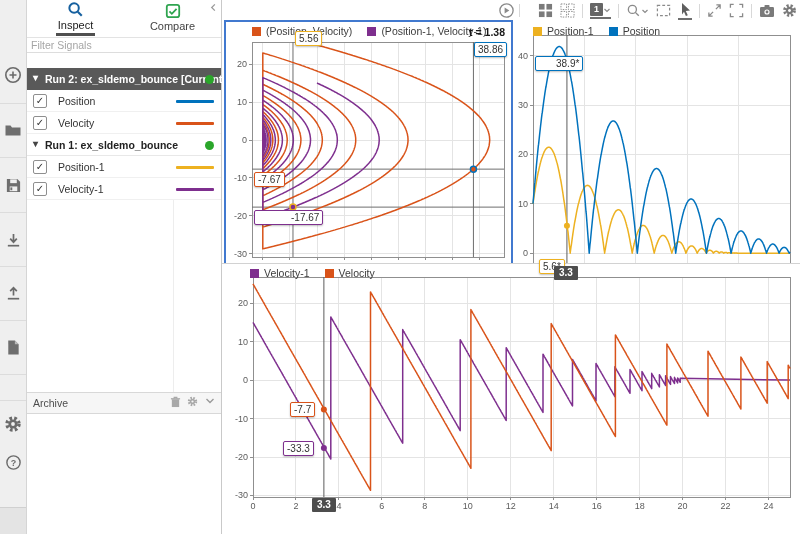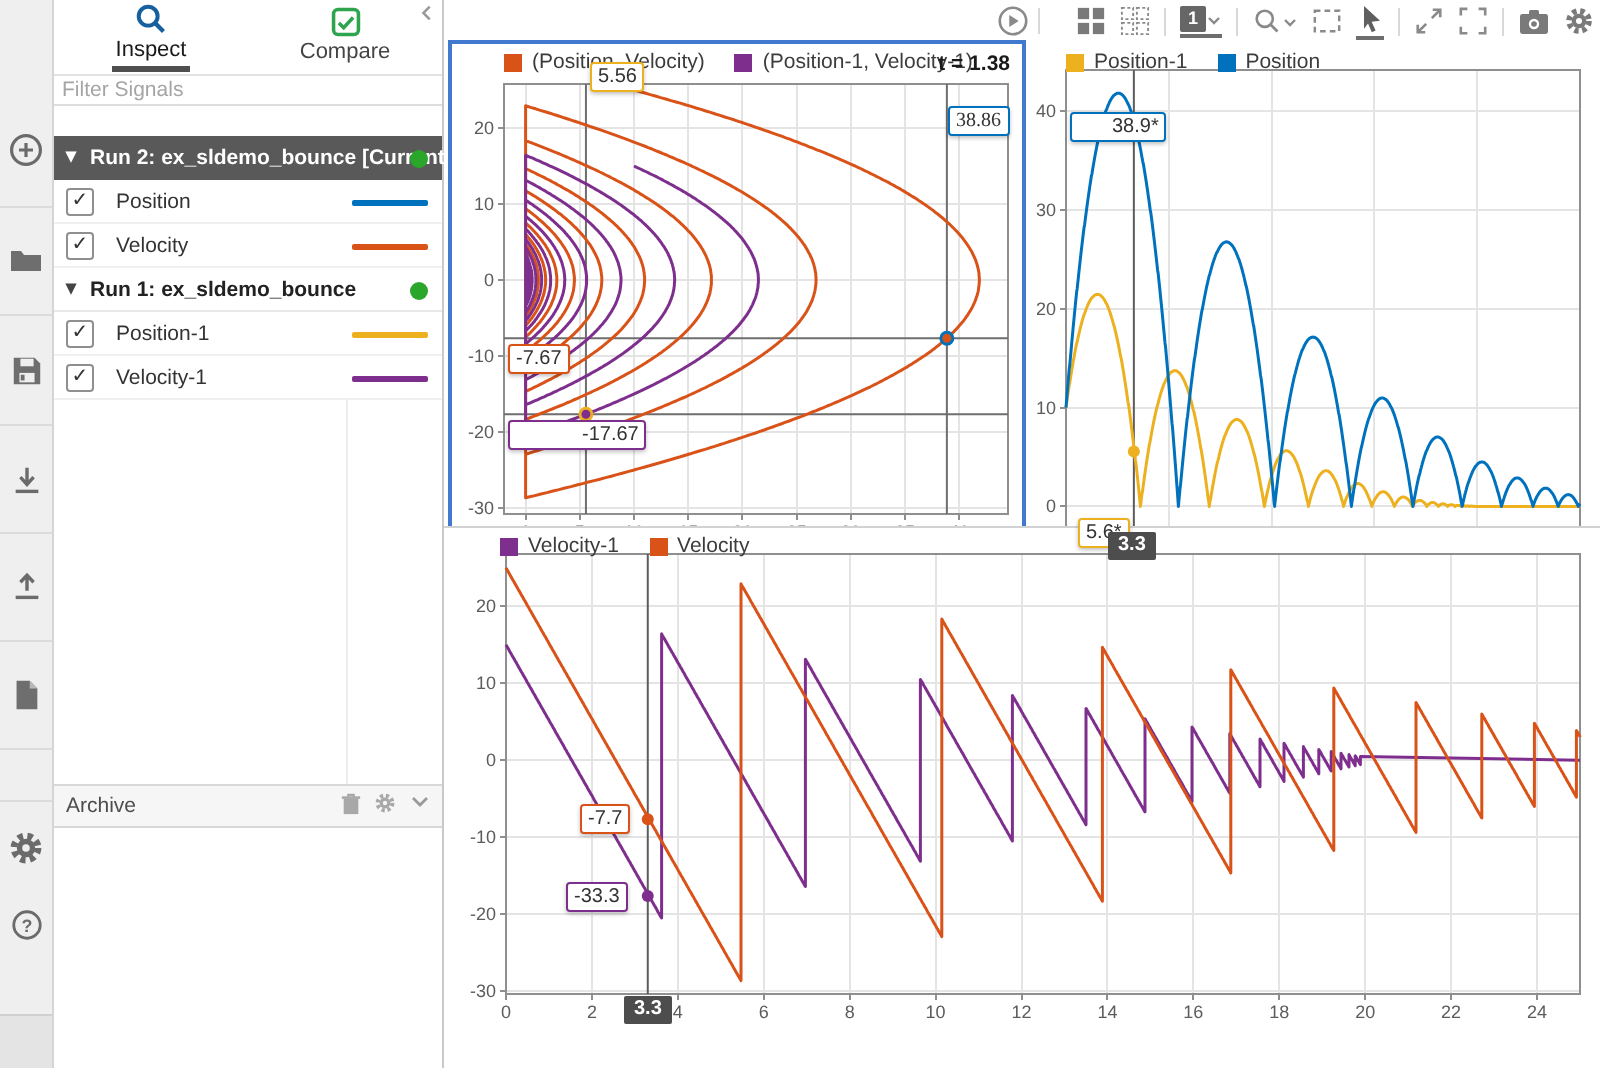--- a/index.html
+++ b/index.html
@@ -366,21 +366,21 @@
           <i class="sw" style="background: rgb(217, 83, 25);"></i>
           <span>(Position, Velocity)</span>
         </span>
       <span class="li">
           <i class="sw" style="background: rgb(126, 47, 142);"></i>
           <span>(Position-1, Velocity-1)</span>
         </span>
     </div>
     <div class="time-readout" style="right:8px;top:6px">t = 1.38</div>
     <div class="vbox" style="left: 71px; top: 11px; border-color: rgb(237, 177, 32);">5.56</div>
-    <div class="vbox" style="left: 250px; top: 33px; border-color: rgb(0, 114, 189); font-family: Liberation Serif, serif;">38.86</div>
+    <div class="vbox" style="left: 250px; top: 22px; border-color: rgb(0, 114, 189);">38.86</div>
     <div class="vbox" style="left: 30px; top: 152px; border-color: rgb(217, 83, 25);">-7.67</div>
     <div class="vbox" style="left: 30px; top: 190px; border-color: rgb(126, 47, 142); padding-left: 36px;">-17.67</div>
   </div>
 
   <div id="panel-pos" class="panel">
     <svg id="svg-pos" width="287" height="262">
         <line x1="20" y1="15" x2="20" y2="245" stroke="#e4e4e4" shape-rendering="crispEdges"></line>
         <line x1="71.4" y1="15" x2="71.4" y2="245" stroke="#e4e4e4" shape-rendering="crispEdges"></line>
         <line x1="122.80000000000001" y1="15" x2="122.80000000000001" y2="245" stroke="#e4e4e4" shape-rendering="crispEdges"></line>
         <line x1="174.2" y1="15" x2="174.2" y2="245" stroke="#e4e4e4" shape-rendering="crispEdges"></line>

